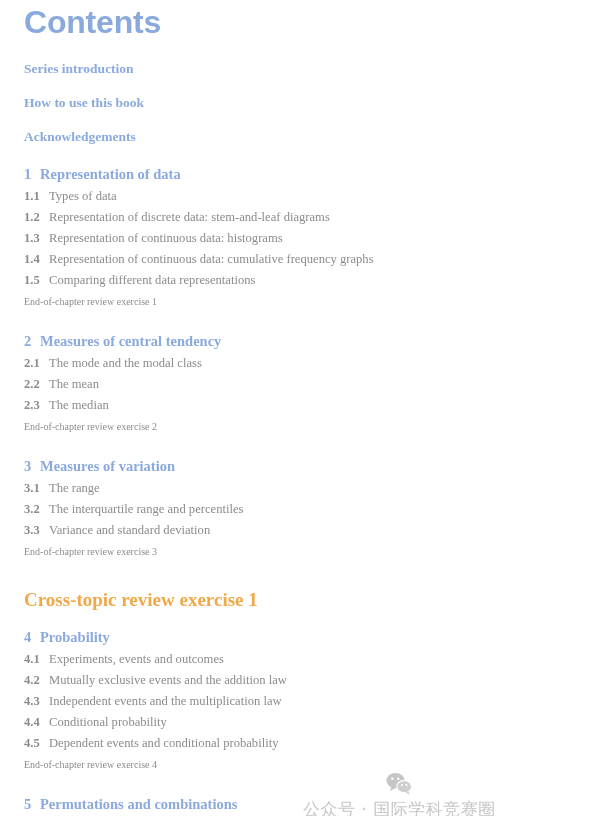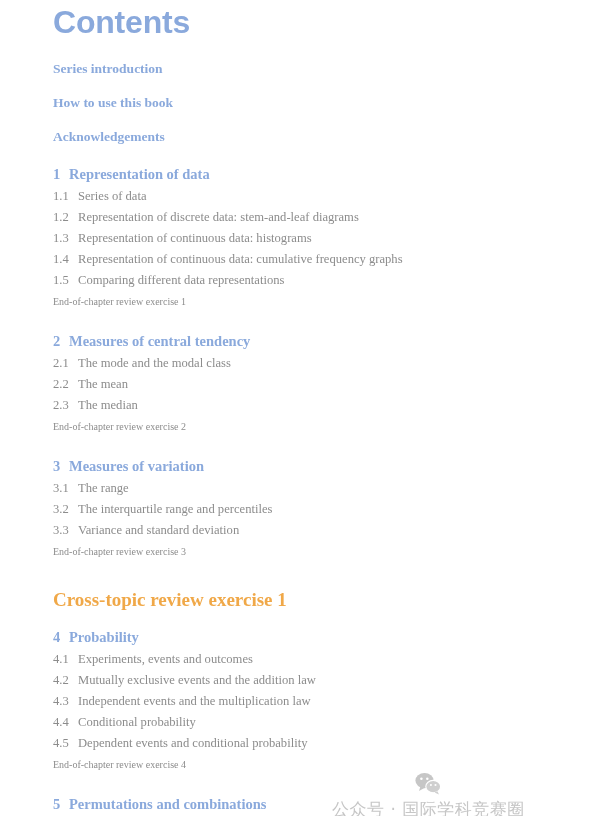--- a/index.html
+++ b/index.html
@@ -14,21 +14,20 @@
     position: relative;
     overflow: hidden;
     font-family: "Liberation Serif", "DejaVu Serif", serif;
     -webkit-font-smoothing: antialiased;
   }
 
   .page {
     position: absolute;
     inset: 0;
     padding: 16px;
-    margin-left: 29px;
   }
 
   
   .contents-title {
     position: absolute;
     left: 24px;
     top: 3px;
     font-family: "Liberation Sans", "DejaVu Sans", sans-serif;
     font-weight: bold;
     font-size: 32px;
@@ -85,20 +84,21 @@
     color: #8c8c8c;
     font-size: 12.6px;
     line-height: 15px;
     padding-top: 3px;
     padding-bottom: 3px;
     white-space: nowrap;
   }
   .sub .num {
     width: 25px;
     flex: 0 0 25px;
+    font-weight: bold;
   }
   .sub .label {
     flex: 0 1 auto;
   }
 
   
   .endline {
     margin-left: 24px;
     color: #8c8c8c;
     font-size: 10px;
@@ -168,21 +168,21 @@
       <div class="front-entry">Acknowledgements</div>
     </div>
 
     <div class="grp">
       <div class="chapter">
         <span class="num">1</span>
         <span class="label">Representation of data</span>
       </div>
       <div class="sub">
         <span class="num">1.1</span>
-        <span class="label">Series of data</span>
+        <span class="label">Types of data</span>
       </div>
       <div class="sub">
         <span class="num">1.2</span>
         <span class="label">Representation of discrete data: stem-and-leaf diagrams</span>
       </div>
       <div class="sub">
         <span class="num">1.3</span>
         <span class="label">Representation of continuous data: histograms</span>
       </div>
       <div class="sub">

